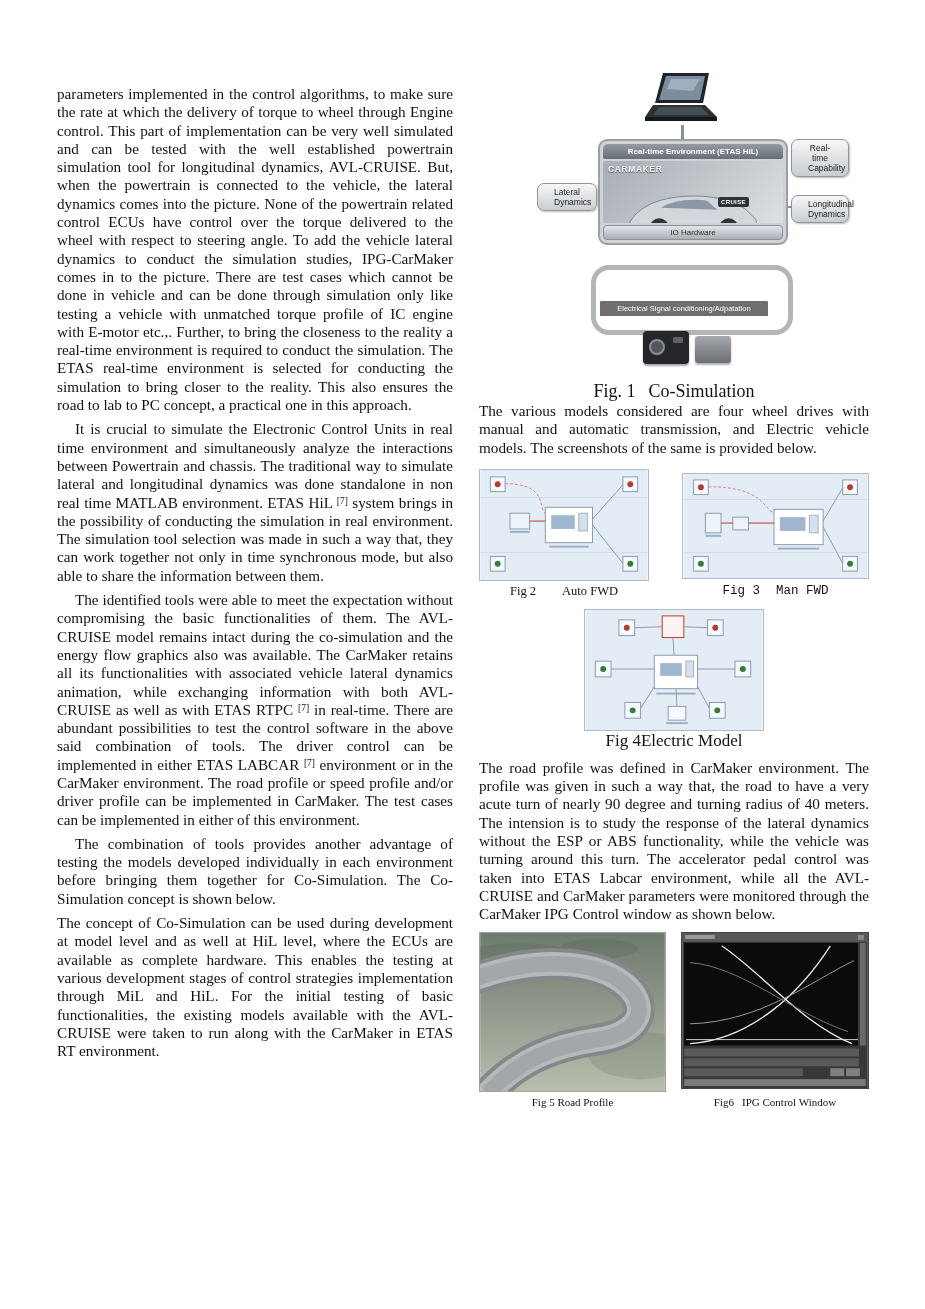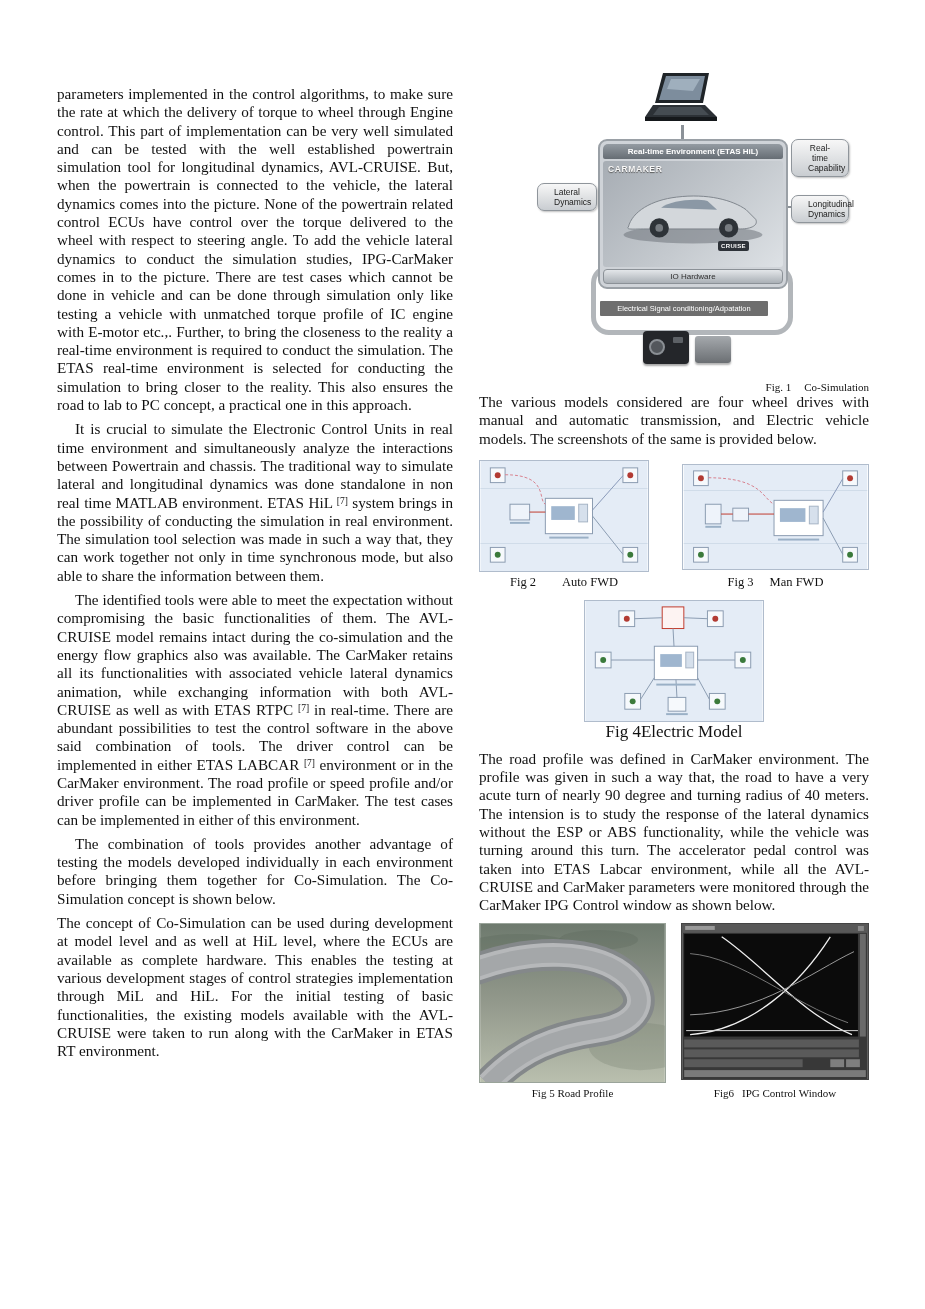--- a/index.html
+++ b/index.html
@@ -21,21 +21,21 @@
   .sc { font-variant:small-caps; letter-spacing:.3px; }
 
   
   .fig1 { position:relative; height:300px; }
   .laptop { position:absolute; left:166px; top:0; }
   .conn { position:absolute; background:#8c9298; }
   .conn.v1 { left:202px; top:52px; width:3px; height:15px; }
   .conn.h-lat { left:120px; top:122px; width:10px; height:2px; }
   .conn.h-long { left:300px; top:133px; width:12px; height:2px; }
 
-  .monitor { position:absolute; left:119px; top:66px; width:190px; height:150px;
+  .monitor { position:absolute; left:119px; top:66px; width:190px; height:106px;
     border:2px solid #9aa0a6; border-radius:9px; background:#cfd3d8;
     display:flex; flex-direction:column; padding:3px; z-index:1; }
   .monitor-head { font:bold 8px "Liberation Sans", sans-serif; color:#fff; text-align:center;
     background:linear-gradient(#949ba2,#666d74); border-radius:5px 5px 2px 2px; padding:3px 2px; }
   .monitor-body { flex:1; margin-top:2px; border-radius:3px; position:relative; overflow:hidden;
     background:linear-gradient(135deg,#a7adb4 0%,#c4c9ce 55%,#dde1e5 100%); }
   .carmaker-label { position:absolute; top:3px; left:5px; font:bold 8.5px "Liberation Sans", sans-serif;
     color:#f8f8f8; letter-spacing:.6px; text-shadow:0 1px 1px #555; }
   .car-svg { position:absolute; left:8px; right:8px; top:12px; }
   .cruise-badge { position:absolute; right:34px; bottom:16px; background:#2d3238; color:#fff;
@@ -57,21 +57,21 @@
 
   .device { position:absolute; z-index:2; }
   .device.cam { left:164px; top:258px; width:46px; height:33px; background:#24262a; border-radius:4px;
     box-shadow:0 2px 2px rgba(0,0,0,.35); }
   .device.cam .lens { position:absolute; left:6px; top:8px; width:16px; height:16px; border-radius:50%;
     background:#53575c; border:2px solid #8a8f94; }
   .device.cam .flash { position:absolute; right:6px; top:6px; width:10px; height:6px; background:#5d6166; border-radius:1px; }
   .device.box { left:216px; top:263px; width:36px; height:27px; border-radius:3px;
     background:linear-gradient(#a5a9ad,#6b6f73); box-shadow:0 2px 2px rgba(0,0,0,.3); }
 
-  .fig-caption { text-align:right; font-size:11px; margin-top:8px; }
+  .fig-caption { text-align:center; font-size:18px; margin-top:8px; }
   .cap-gap { margin-left:13px; }
 
   .figs-row { display:flex; justify-content:space-between; margin-top:12px; }
   .shot { border:1px solid #b0bccc; }
   .caps-row { display:flex; justify-content:space-between; margin-top:3px; font-size:12.5px; }
   .caps-row .cap { text-align:center; }
   .cap .cap-gap2 { margin-left:26px; }
   .cap .cap-gap3 { margin-left:16px; }
 
   .fig4-wrap { width:180px; margin:10px auto 0 auto; }
@@ -217,21 +217,21 @@
           <path d="M142,48 L162,14" stroke="#8898b8" fill="none"></path>
           <g fill="#9ab0c6">
               <rect x="22" y="62" width="16" height="2"></rect>
               <rect x="96" y="75" width="42" height="2"></rect>
             </g>
         </svg>
       </div>
     </div>
     <div class="caps-row">
       <div class="cap" style="width:170px;"><span>Fig 2</span><span class="cap-gap2">Auto FWD</span></div>
-      <div class="cap" style="width:187px;"><span>Fig 3</span><span class="cap-gap3">Man FWD</span></div>
+      <div class="cap" style="width:187px;font-family:Liberation Mono, monospace;"><span>Fig 3</span><span class="cap-gap3">Man FWD</span></div>
     </div>
 
     <div class="fig4-wrap">
       <div class="shot" style="width:180px;height:122px;">
         <svg viewBox="0 0 180 122" width="178" height="120">
           <rect width="180" height="122" fill="#e4ecf6"></rect>
           <g fill="#f6f9fc" stroke="#8a9bb0">
             <rect x="34" y="10" width="16" height="16"></rect>
               <rect x="124" y="10" width="16" height="16"></rect>
             <rect x="10" y="52" width="16" height="16"></rect>

